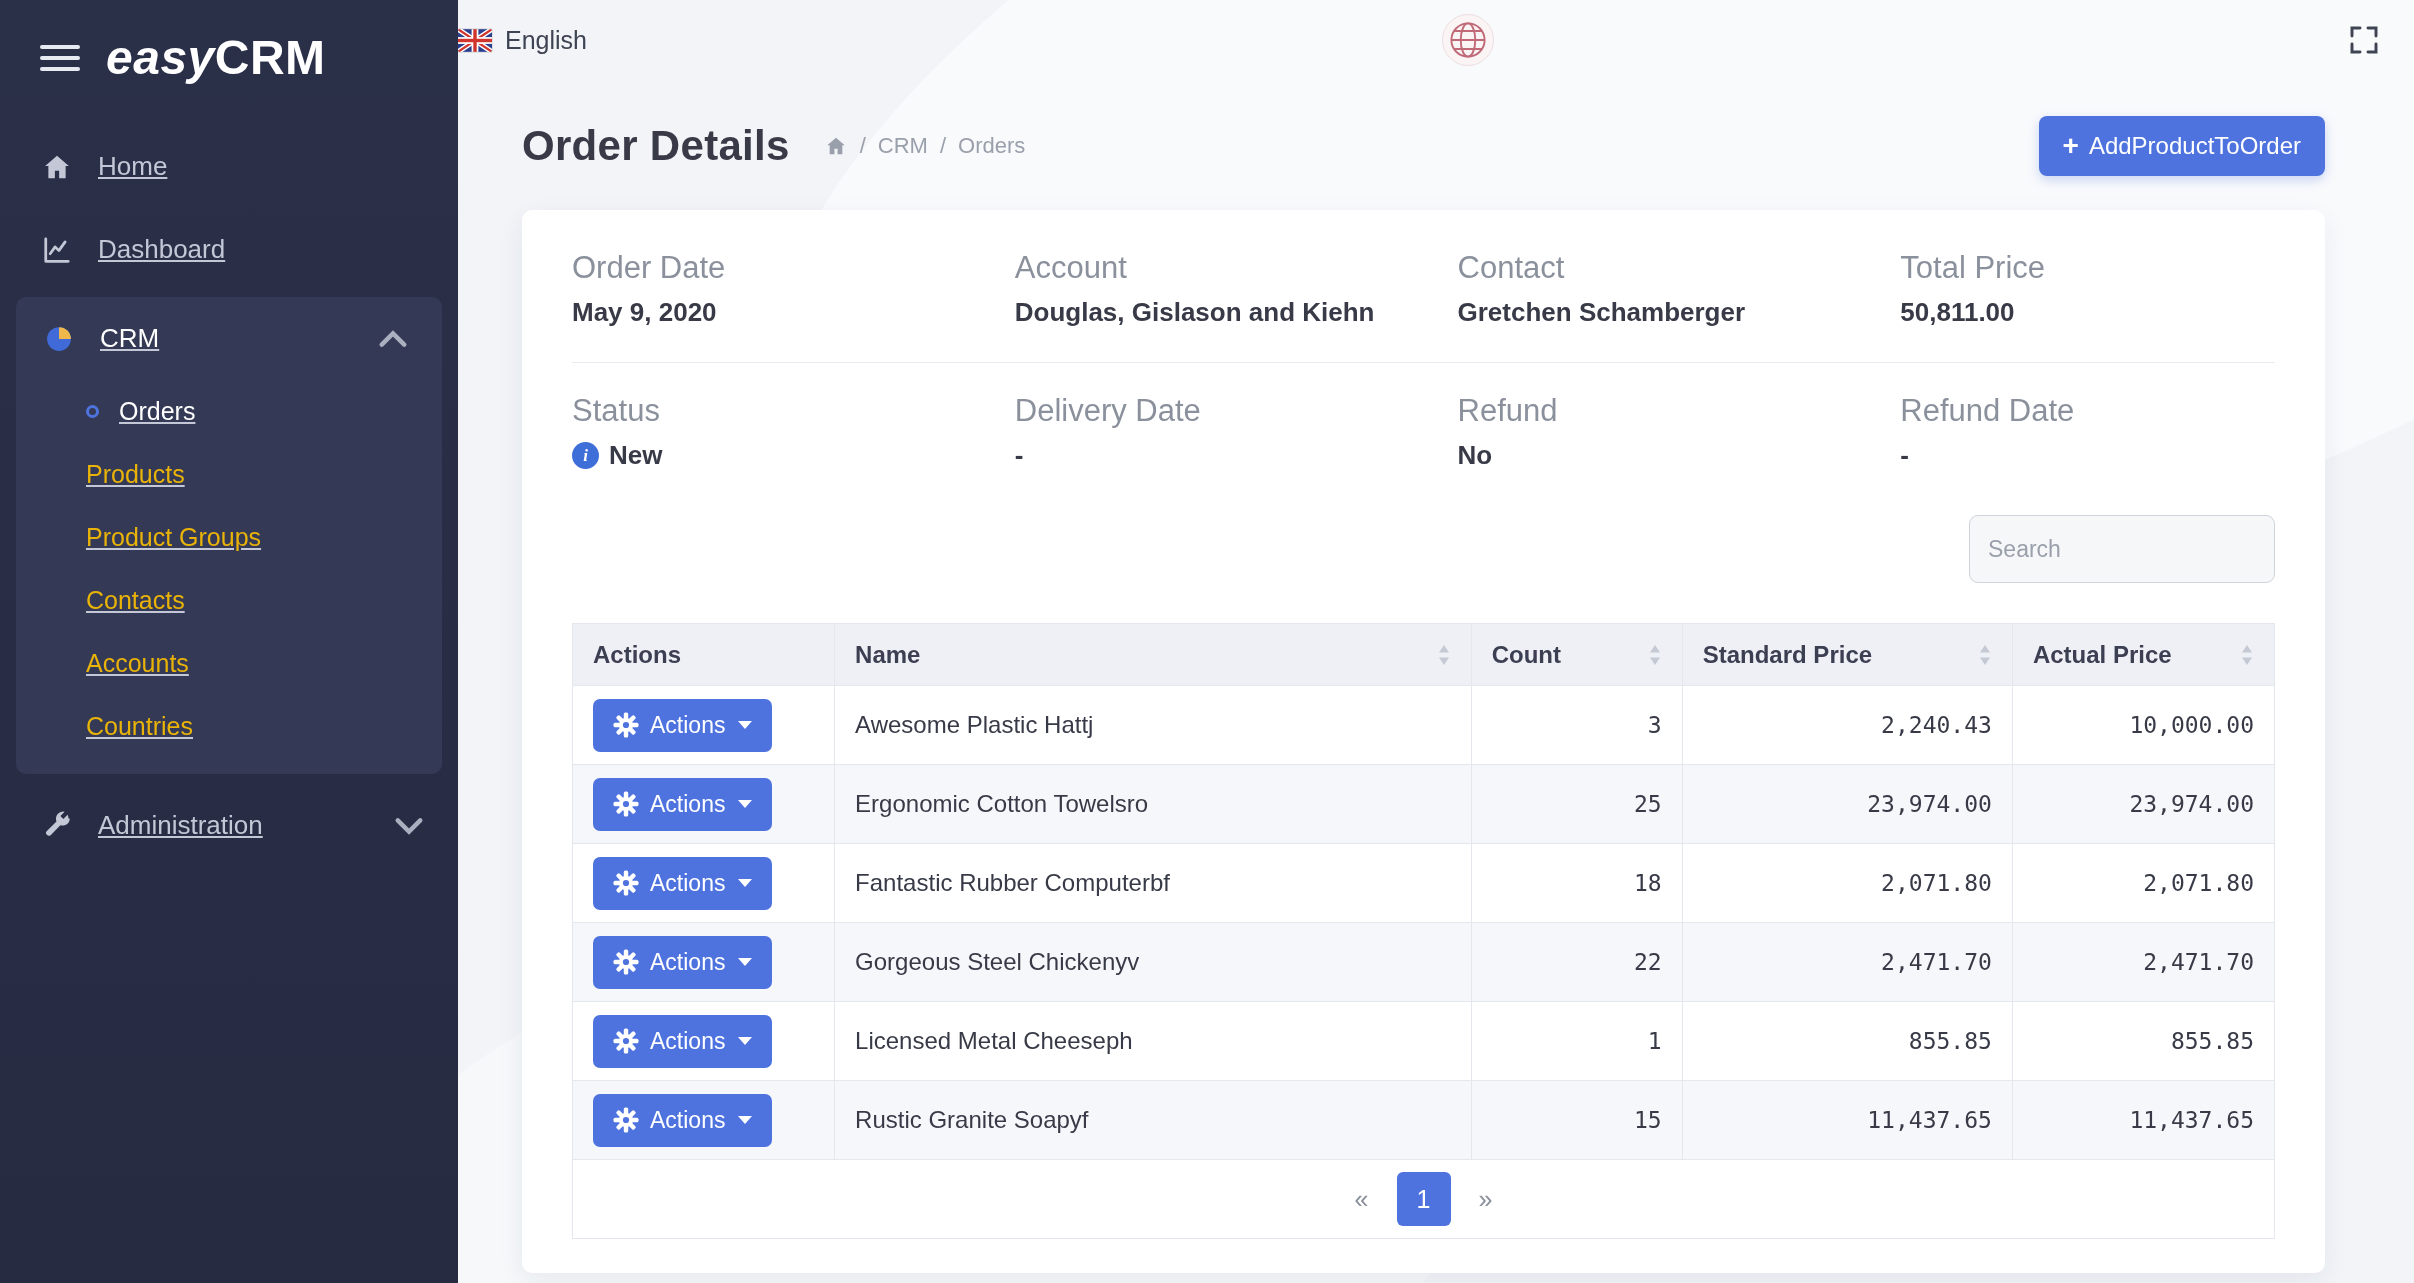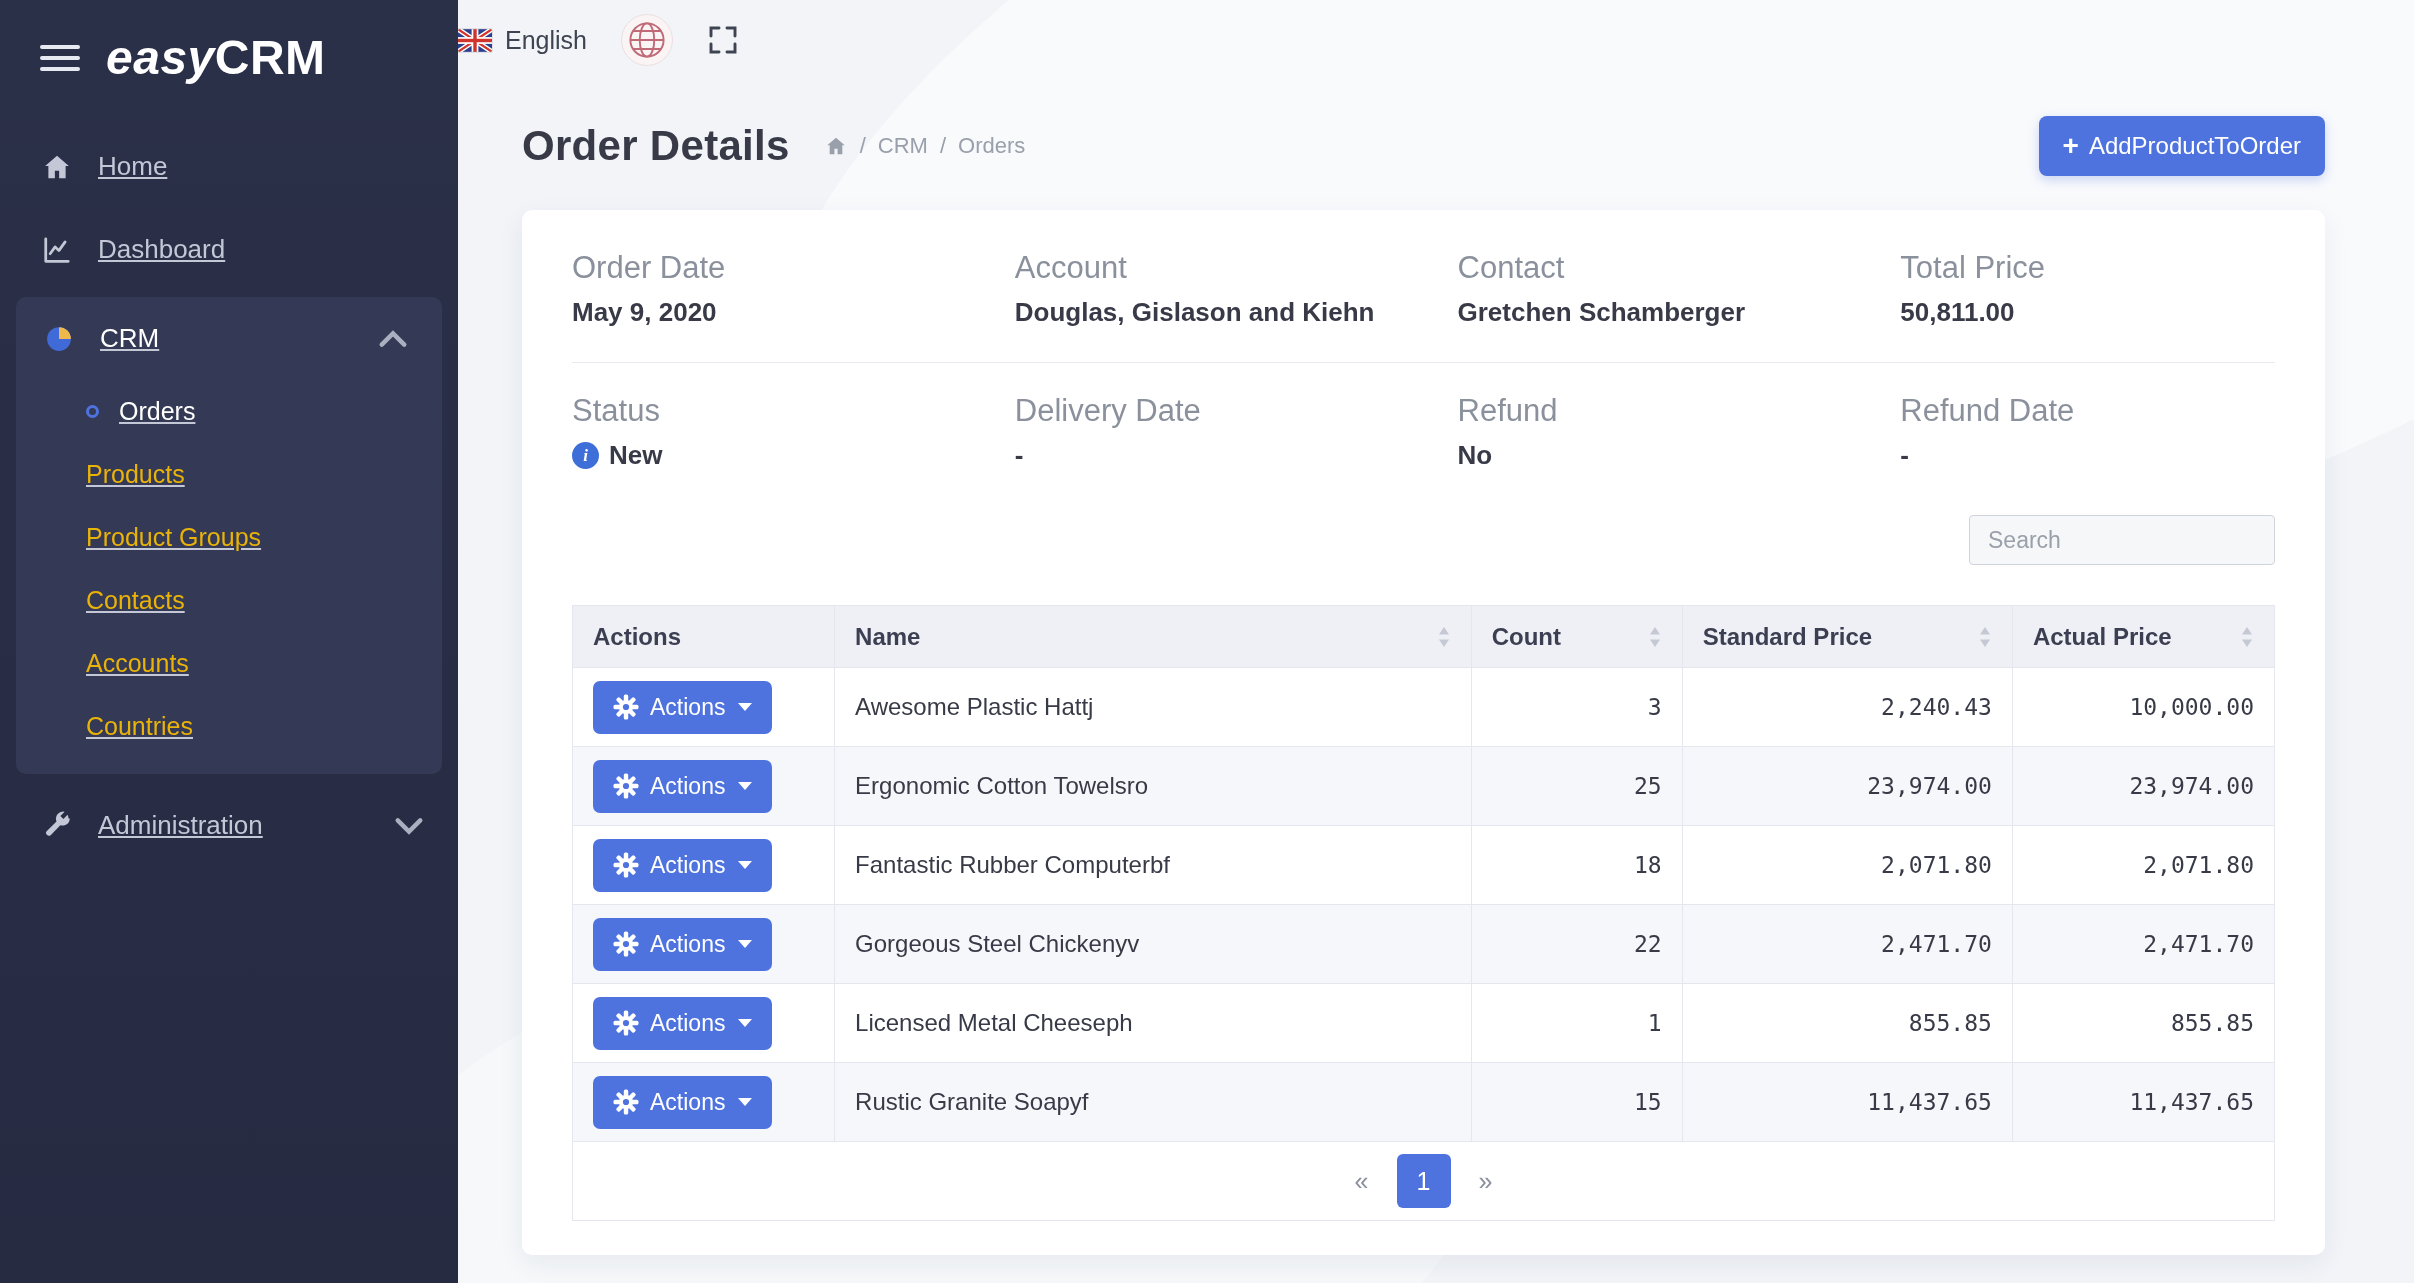--- a/index.html
+++ b/index.html
@@ -30,21 +30,21 @@
   .bullet { width:13px; height:13px; border:3.5px solid #4e73df; border-radius:50%; background:transparent; }
 
   
   .main { flex:1; position:relative; overflow:hidden; background:#f2f4f8; }
   .swoosh1, .swoosh2 { position:absolute; border-radius:50%; background:rgba(255,255,255,.5); pointer-events:none; }
   .swoosh1 { width:2400px; height:1000px; top:-420px; left:260px; transform:rotate(-18deg); }
   .swoosh2 { width:1400px; height:700px; bottom:-320px; left:-300px; transform:rotate(-22deg); background:rgba(255,255,255,.35); }
   .main-inner { position:relative; z-index:1; height:100%; display:flex; flex-direction:column; }
 
   
-  .topbar { height:80px; display:flex; align-items:center; justify-content:flex-start; gap:34px; padding:0 34px 0 0; }
+  .topbar { height:80px; display:flex; align-items:center; justify-content:space-between; gap:34px; padding:0 34px 0 0; }
   .lang { display:flex; align-items:center; gap:13px; color:#3f4452; font-size:25px; cursor:pointer; }
   .lang svg { width:34px; height:23px; border-radius:2px; box-shadow:0 0 0 1px rgba(0,0,0,.08); }
   .avatar { width:52px; height:52px; border-radius:50%; background:#fbf4f5; border:1px solid #ecdfe2;
             display:flex; align-items:center; justify-content:center; cursor:pointer; }
   .avatar svg { width:38px; height:38px; }
   .fs-btn { width:32px; height:32px; cursor:pointer; }
   .fs-btn svg { width:32px; height:32px; }
 
   
   .content { padding:0 89px 0 64px; }
@@ -64,21 +64,21 @@
   .details-grid { display:grid; grid-template-columns:26% 26% 26% 22%; }
   .field-label { color:#8b919c; font-size:31px; margin-bottom:11px; }
   .field-value { color:#383b47; font-size:26px; font-weight:700; display:flex; align-items:center; gap:10px; }
   .divider { border:none; border-top:1px solid #e7eaf1; margin:34px 0 30px; }
   .info-icon { width:27px; height:27px; border-radius:50%; background:#3e6ed8; color:#fff; font-size:17px;
                font-weight:700; display:inline-flex; align-items:center; justify-content:center; cursor:pointer;
                font-family:"Liberation Serif", serif; font-style:italic; }
 
   
   .search-row { display:flex; justify-content:flex-end; margin-top:44px; }
-  .search-input { width:306px; height:50px; border:1px solid #cfd3da; border-radius:4px; background:#f6f7f9;
+  .search-input { width:306px; height:68px; border:1px solid #cfd3da; border-radius:9px; background:#f6f7f9;
                   font-size:23px; font-family:inherit; color:#444; padding:0 18px; outline:none; }
   .search-input::placeholder { color:#9aa0ab; }
 
   
   table { width:100%; border-collapse:collapse; margin-top:40px; }
   th, td { border:1px solid #e4e7ee; padding:0 20px; }
   th { background:#eef0f5; color:#3c3f52; font-size:24px; font-weight:700; height:62px; text-align:left; cursor:pointer; }
   th.no-sort { cursor:default; }
   th .th-inner { display:flex; align-items:center; }
   th .sort { margin-left:auto; width:14px; height:20px; flex-shrink:0; }

